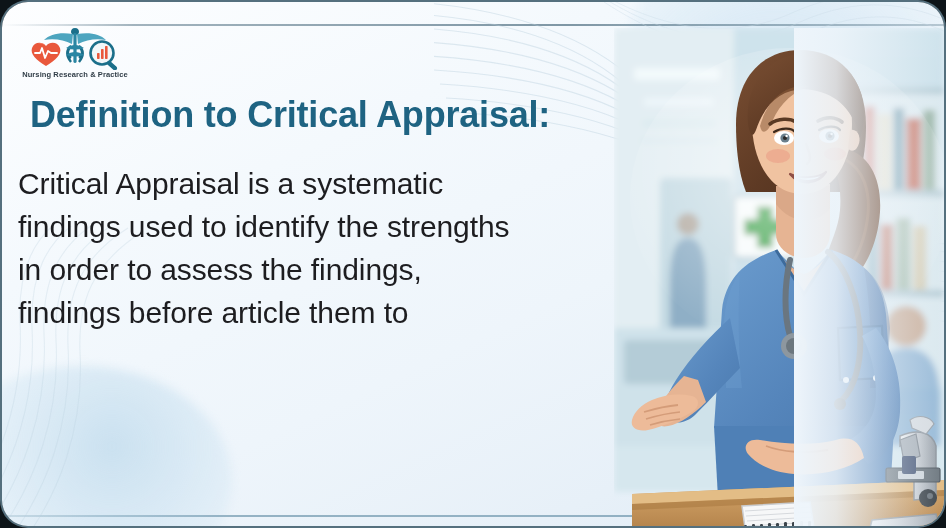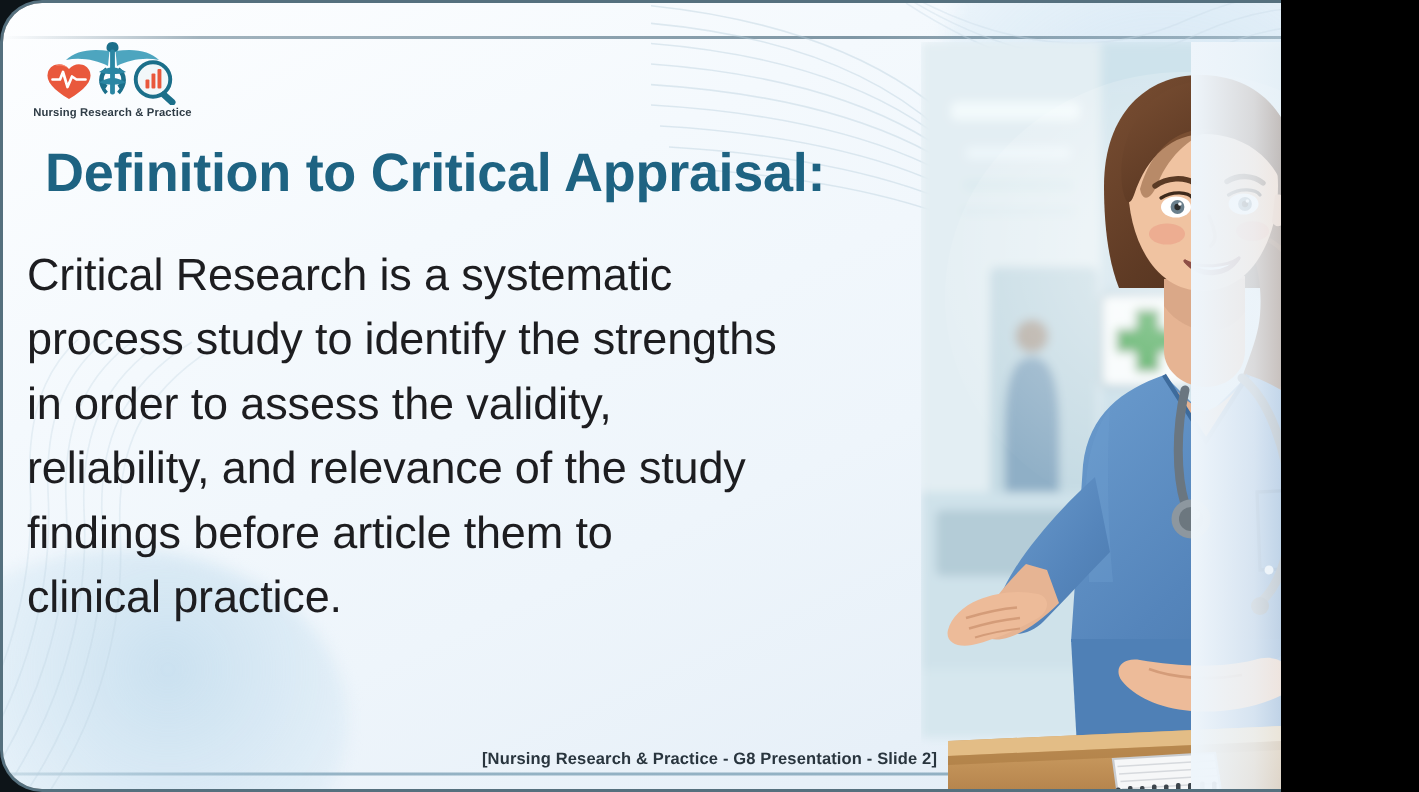--- a/index.html
+++ b/index.html
@@ -9,21 +9,21 @@
   }
   body {
     width: 946px;
     height: 528px;
     overflow: hidden;
     font-family: "Liberation Sans", sans-serif;
   }
 
   #slide {
     position: relative;
-    width: 854px;
+    width: 946px;
     height: 528px;
     overflow: hidden;
     background: #0d1418;
   }
 
   
   .frame {
     position: absolute;
     left: 2px; top: 2px;
     width: 942px; height: 524px;
@@ -451,24 +451,21 @@
           </g>
           <rect x="93" y="36" width="12" height="4.4" rx="2.2" transform="rotate(42 93 36)" fill="#1b6f8a"></rect>
         </g>
       </svg>
       <div class="logo-text">Nursing Research &amp; Practice</div>
     </div>
 
     <div class="title">Definition to Critical Appraisal:</div>
 
     <div class="body-text">
-      <span class="ln">Critical Research is a systematic</span>
-      <span class="ln">process study to identify the strengths</span>
-      <span class="ln">in order to assess the validity,</span>
-      <span class="ln">reliability, and relevance of the study</span>
+      <span class="ln">Critical Appraisal is a systematic</span>
+      <span class="ln">findings used to identify the strengths</span>
+      <span class="ln">in order to assess the findings,</span>
       <span class="ln">findings before article them to</span>
-      <span class="ln">clinical practice.</span>
     </div>
 
-    <div class="footer">[Nursing Research &amp; Practice - G8 Presentation - Slide 2]</div>
 
   </div>
 </div>
 
 </body></html>

